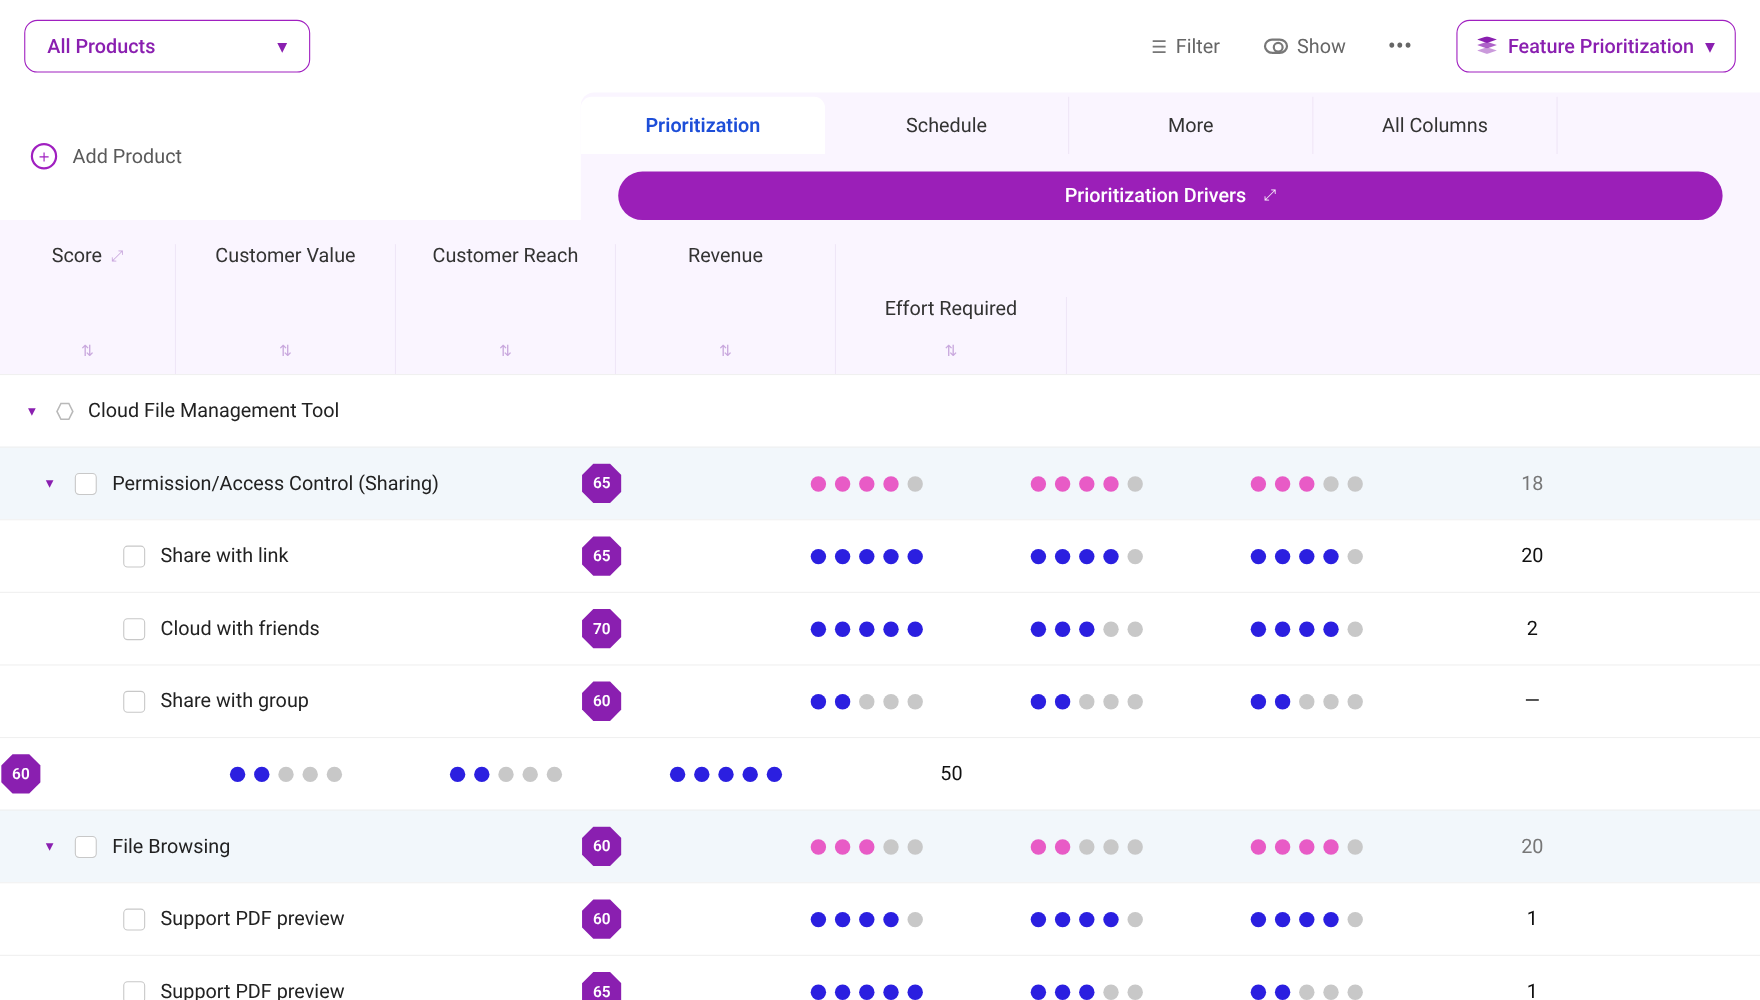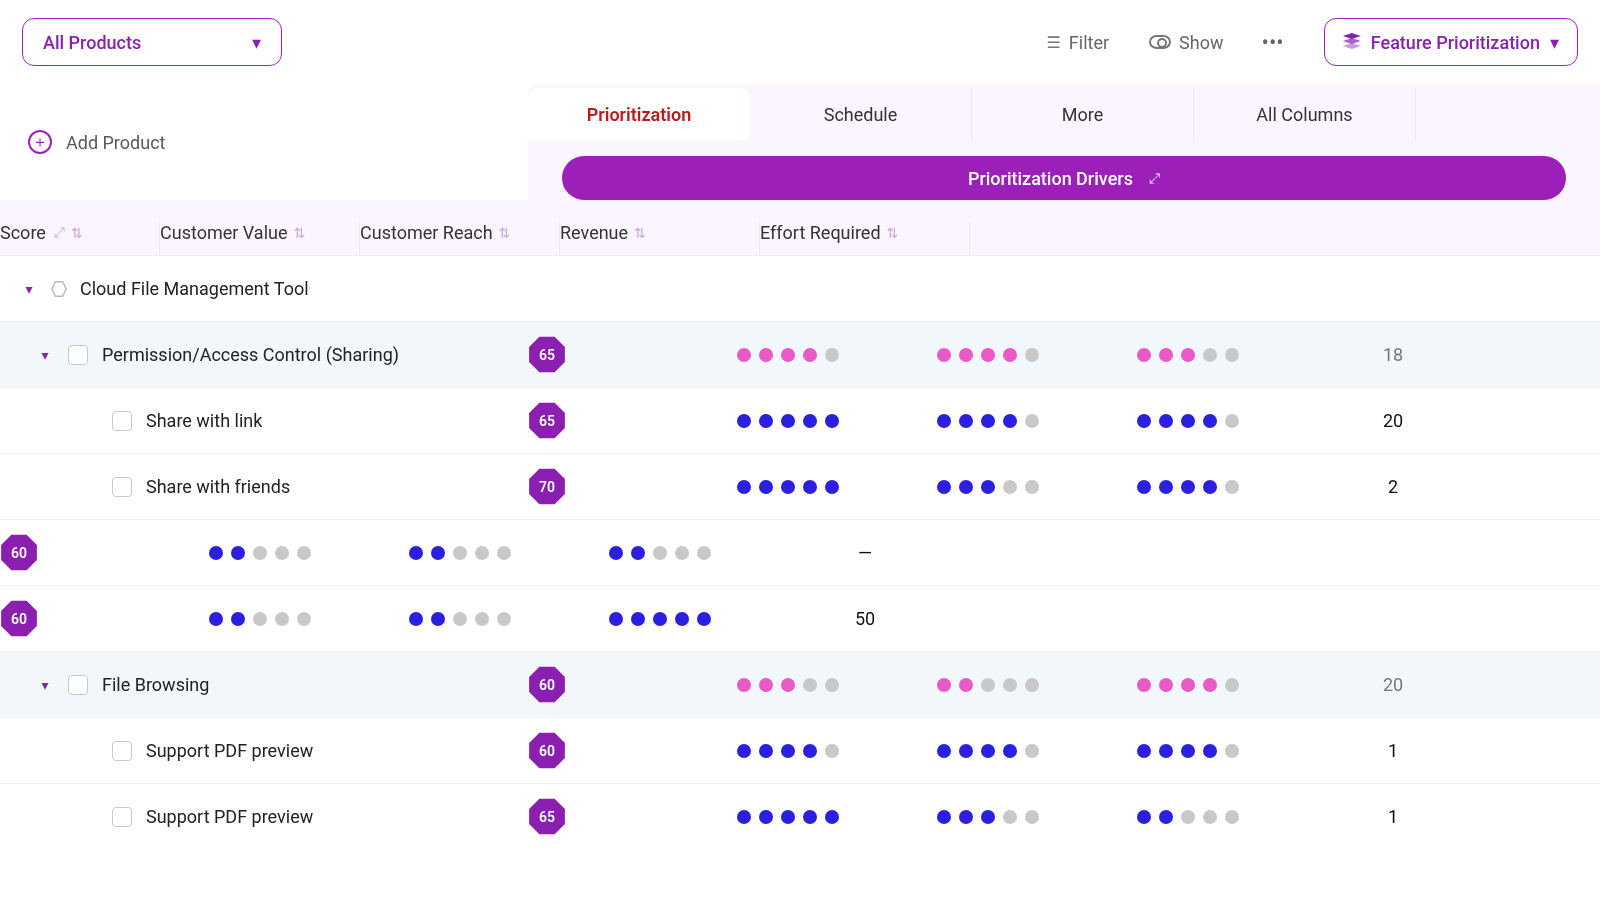--- a/index.html
+++ b/index.html
@@ -113,21 +113,21 @@
     flex: 0 0 222px;
     display:flex; align-items:center; justify-content:center;
     height: 52px;
     font-size: 18px;
     color: #333;
     cursor:pointer;
     border-right: 1px solid #efe6f7;
   }
   .tab:first-child.active {
     background:#fff;
-    color:#b91c1c;
+    color:#1d4ed8;
     font-weight:600;
     border-radius: 10px 10px 0 0;
     border-right:none;
   }
   .tab.active + .tab { border-left:none;}
   .drivers-bar {
     margin: 16px 34px 0 34px;
     height: 44px;
     background: #9b1fb8;
     color:#fff;
@@ -157,33 +157,33 @@
     height:100px;
   }
   .colhdr-right {
     flex:1;
     background:#faf5ff;
     display:flex;
     padding-top:22px;
   }
   .colhdr {
     display:flex;
-    flex-direction:row;
+    flex-direction:column;
     align-items:center;
-    justify-content:flex-start;
-    gap:6px;
+    justify-content:space-between;
+    gap:20px;
     font-size:18px;
     color:#333;
     border-right:1px solid #efe6f7;
     padding-bottom:12px;
   }
   .colhdr .sort { color:#c9a8de; font-size:14px; }
   .col-score  { width:160px; }
   .col-metric { width:200px; }
-  .col-effort { width:210px; }
+  .col-effort { width:210px;margin-top:48px; }
   .col-slack  { flex:1; border-right:none; }
 
   
   .body { flex:1; overflow:hidden; }
 
   .row {
     display:flex;
     align-items:stretch;
     height:66px;
     border-top:1px solid #f0f0f0;
@@ -415,21 +415,21 @@
             <span class="dot blue"></span>
             <span class="dot blue"></span>
             <span class="dot off"></span>
           </div>
           <div class="c-effort">20</div>
         </div>
       </div>
       <div class="row leaf">
         <div class="cell-left">
           <span class="checkbox"></span>
-          <span>Share with friends</span>
+          <span>Cloud with friends</span>
         </div>
         <div class="cell-right">
           <div class="c-score">
             <div class="badge">70</div>
           </div>
           <div class="c-metric">
             <span class="dot blue"></span>
             <span class="dot blue"></span>
             <span class="dot blue"></span>
             <span class="dot blue"></span>
@@ -446,20 +446,24 @@
             <span class="dot blue"></span>
             <span class="dot blue"></span>
             <span class="dot blue"></span>
             <span class="dot blue"></span>
             <span class="dot off"></span>
           </div>
           <div class="c-effort">2</div>
         </div>
       </div>
       <div class="row leaf">
+        <div class="cell-left">
+          <span class="checkbox"></span>
+          <span>Share with group</span>
+        </div>
         <div class="cell-right">
           <div class="c-score">
             <div class="badge">60</div>
           </div>
           <div class="c-metric">
             <span class="dot blue"></span>
             <span class="dot blue"></span>
             <span class="dot off"></span>
             <span class="dot off"></span>
             <span class="dot off"></span>

